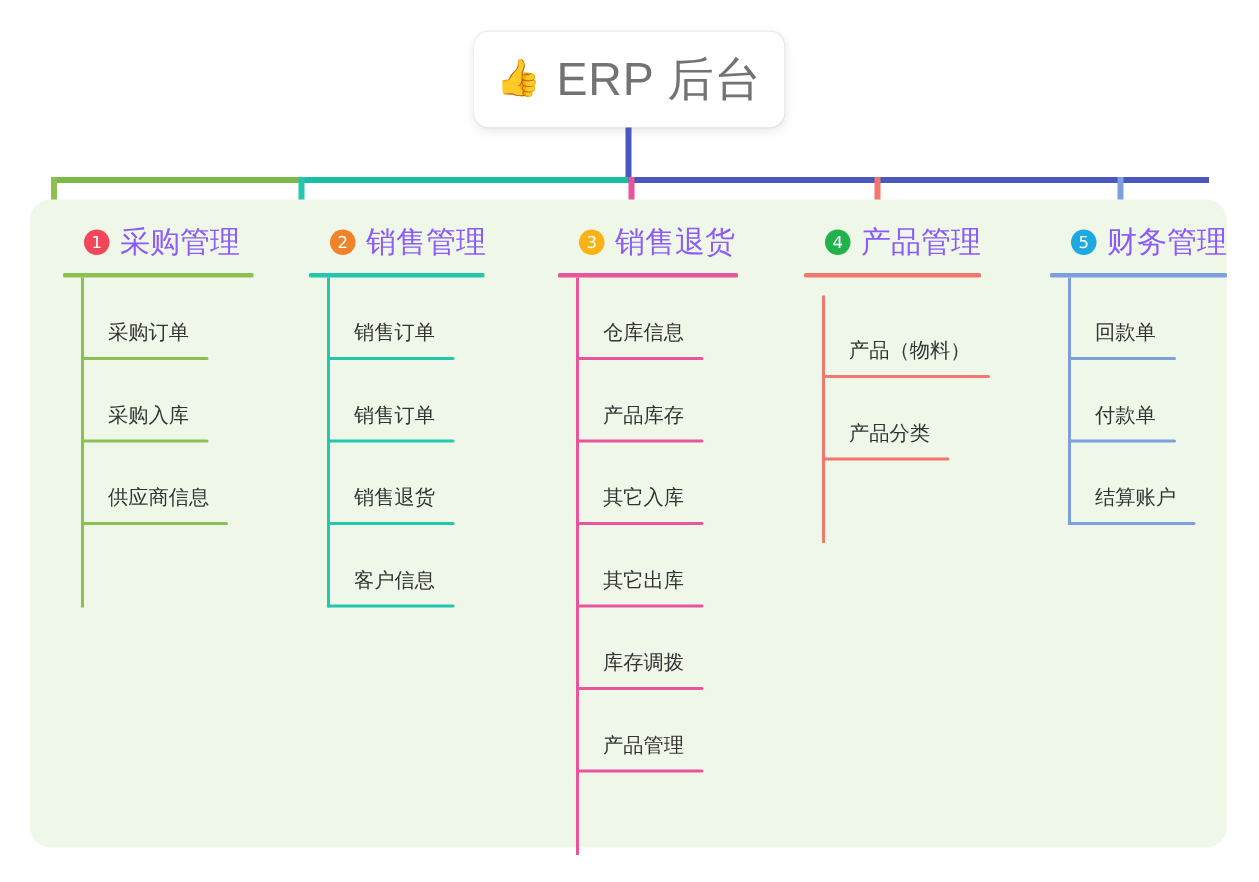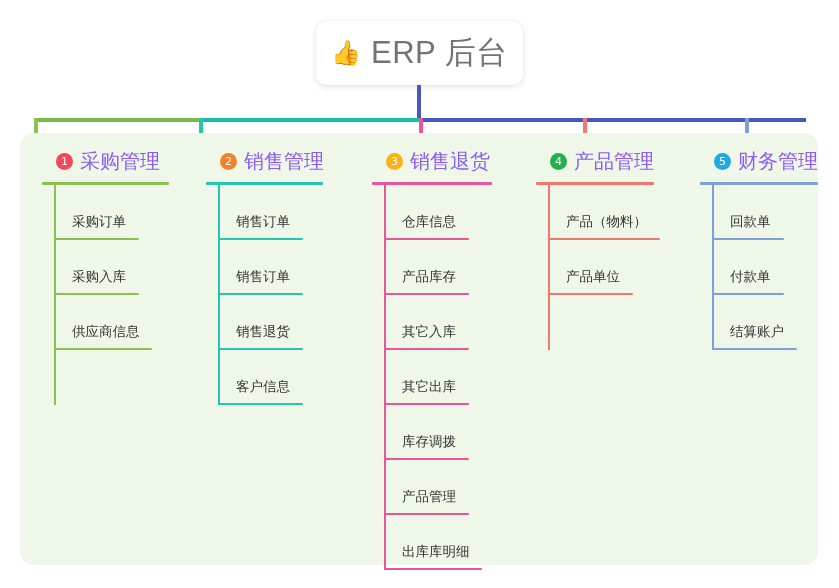--- a/index.html
+++ b/index.html
@@ -216,40 +216,36 @@
           <div class="item-rule" style="width: 85px; background: rgb(232, 85, 156);"></div>
         </div>
         <div class="item">
           <span class="item-label">库存调拨</span>
           <div class="item-rule" style="width: 85px; background: rgb(232, 85, 156);"></div>
         </div>
         <div class="item">
           <span class="item-label">产品管理</span>
           <div class="item-rule" style="width: 85px; background: rgb(232, 85, 156);"></div>
         </div>
-        <div class="item">
-          <span class="item-label">出库库明细</span>
-          <div class="item-rule" style="width: 98px; background: rgb(232, 85, 156);"></div>
-        </div>
       </div>
     </div>
     <div class="column" style="left: 516px;">
       <div class="col-header" style="margin-top: 12px;">
         <span class="badge" style="background: rgb(34, 178, 76);">4</span>
         <span class="col-title">产品管理</span>
       </div>
       <div class="header-rule" style="width: 118px; background: rgb(242, 119, 111); margin-top: 5px;"></div>
-      <div class="col-body" style="height: 165px;">
+      <div class="col-body" style="height: 165px; margin-top: 12px;">
         <div class="spine" style="height: 165px; background: rgb(242, 119, 111);"></div>
         <div class="item">
           <span class="item-label">产品（物料）</span>
           <div class="item-rule" style="width: 112px; background: rgb(242, 119, 111);"></div>
         </div>
         <div class="item">
-          <span class="item-label">产品单位</span>
+          <span class="item-label">产品分类</span>
           <div class="item-rule" style="width: 85px; background: rgb(242, 119, 111);"></div>
         </div>
       </div>
     </div>
     <div class="column" style="left: 680px;">
       <div class="col-header" style="margin-top: 12px;">
         <span class="badge" style="background: rgb(30, 170, 224);">5</span>
         <span class="col-title">财务管理</span>
       </div>
       <div class="header-rule" style="width: 118px; background: rgb(125, 159, 221); margin-top: 5px;"></div>

